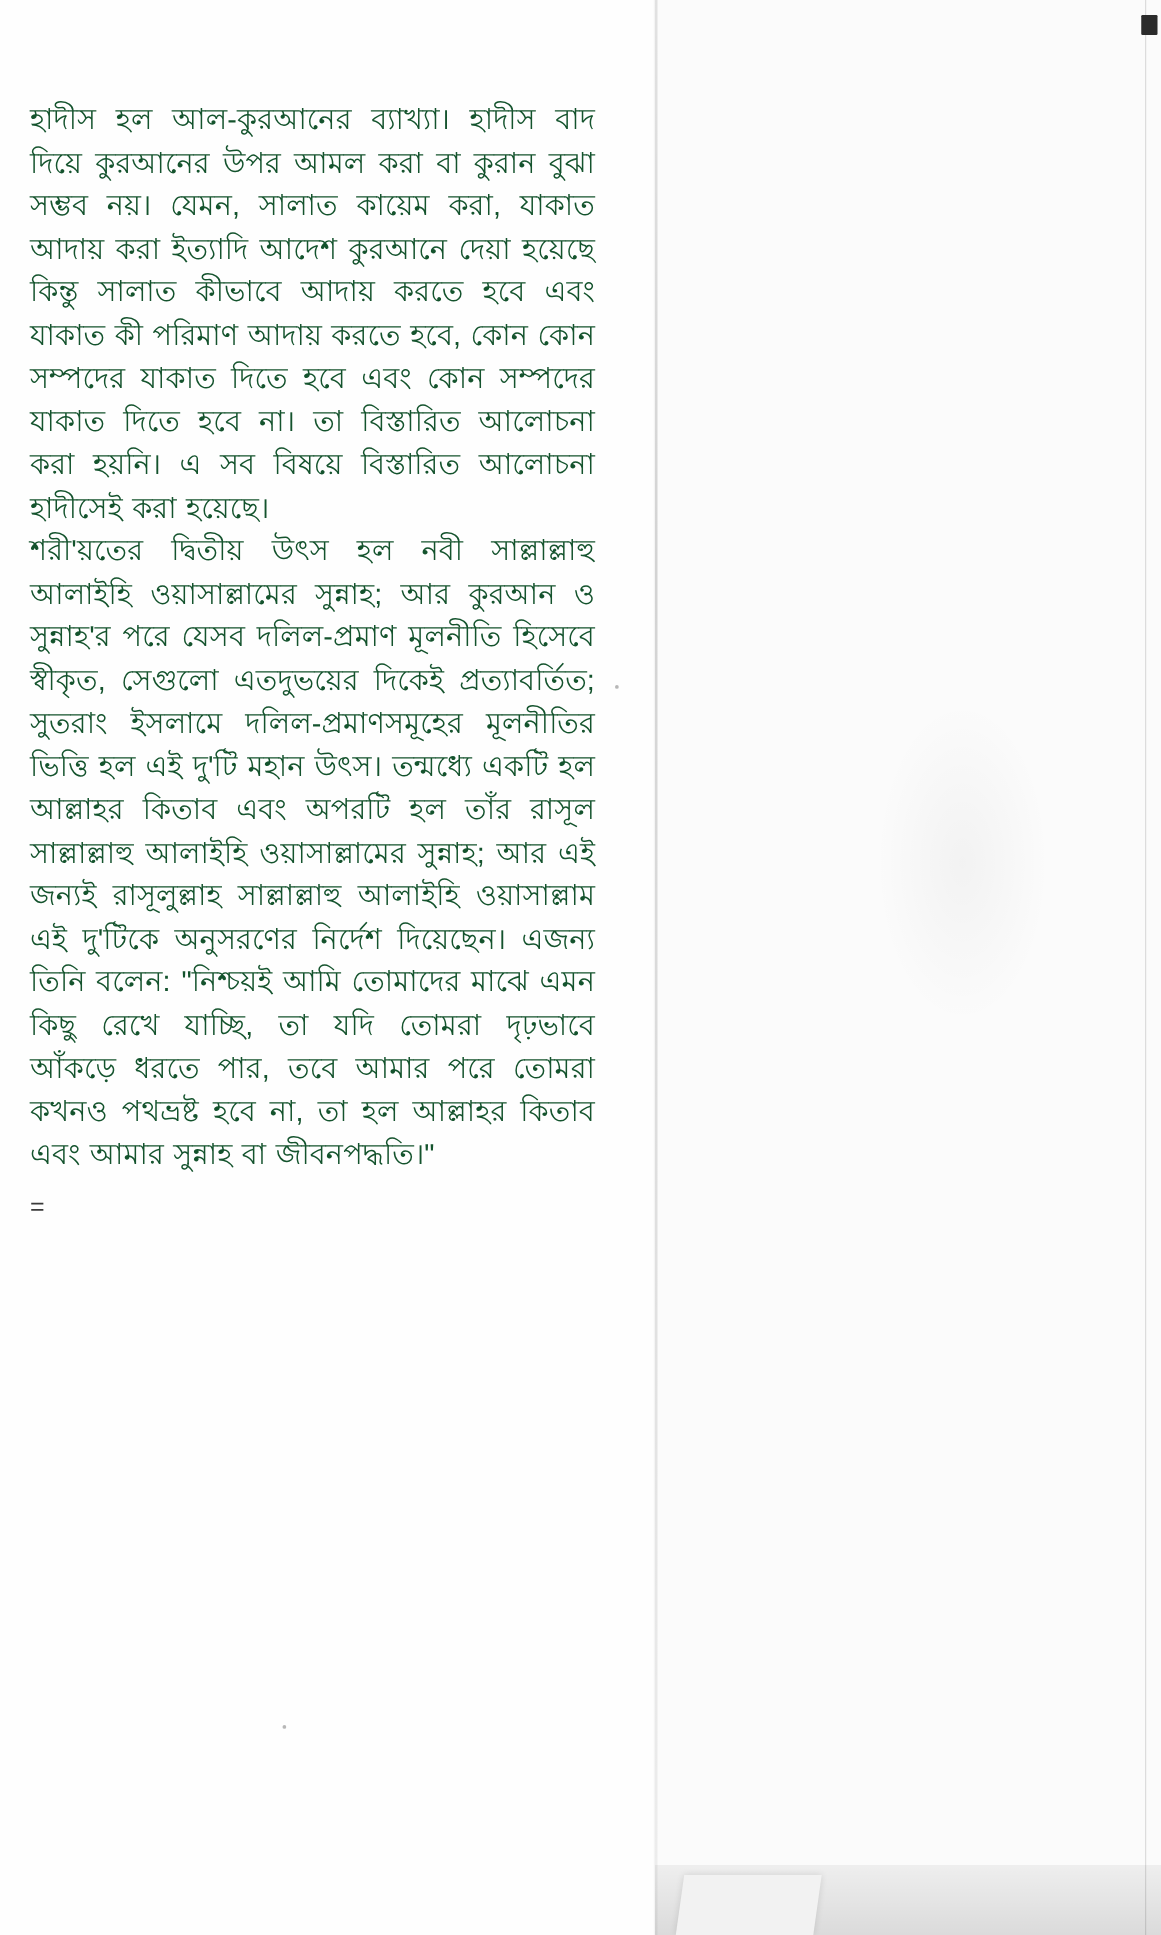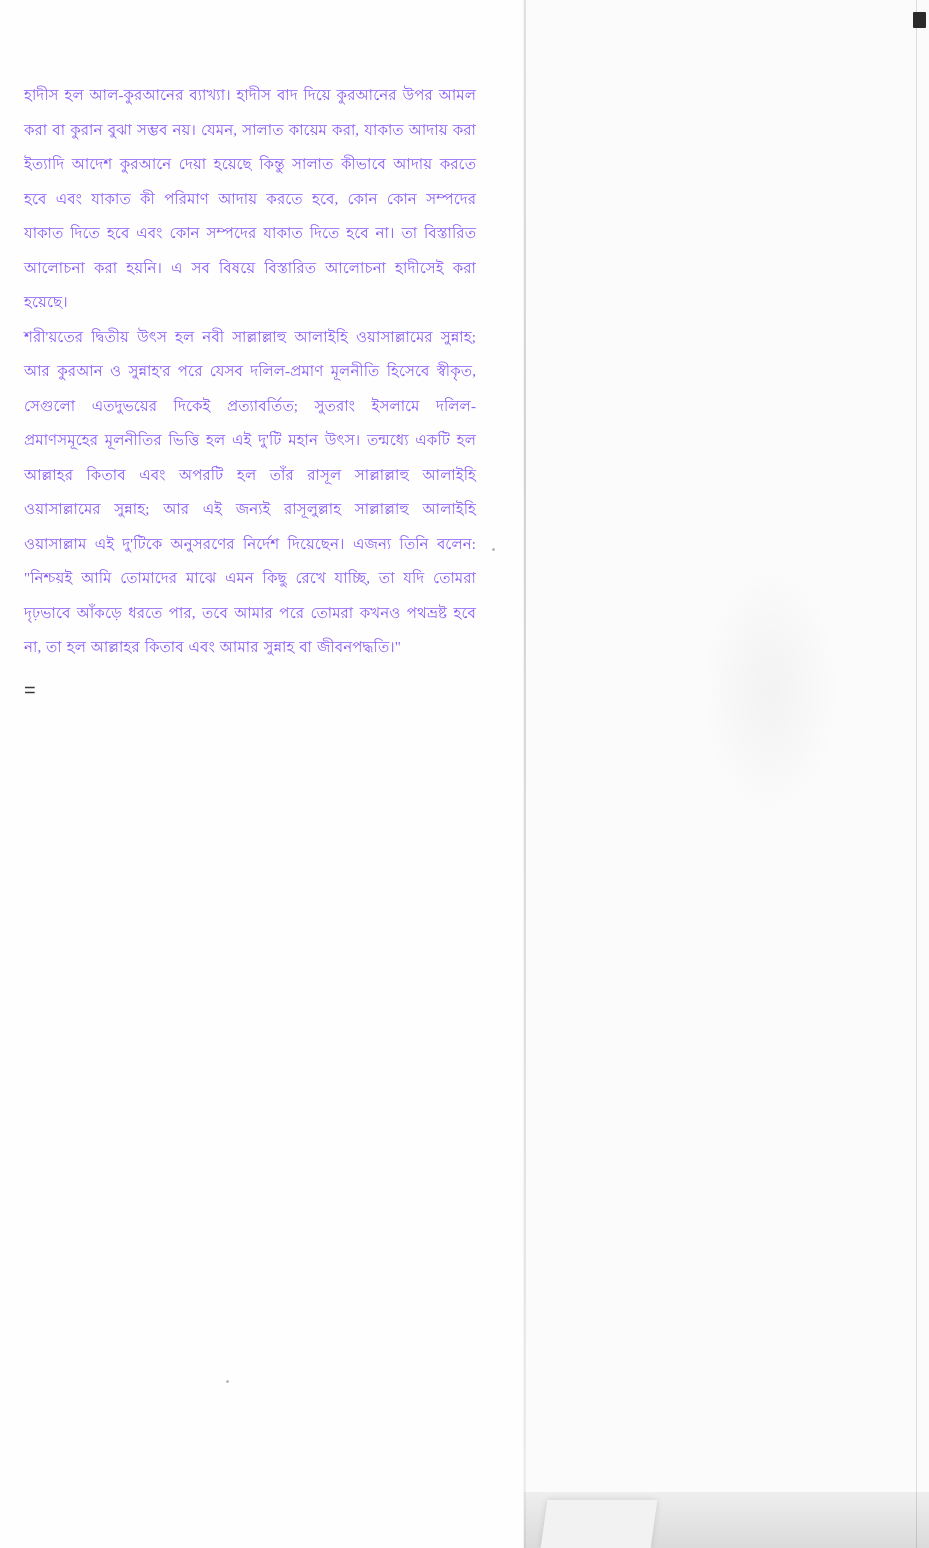--- a/index.html
+++ b/index.html
@@ -105,23 +105,23 @@
 
   
   .text-block {
     position: absolute;
     left: 24px;
     top: 78px;
     width: 452px;
   }
   .para {
     margin: 0 0 0 0;
-    color: #8b5cf6;
-    font-family: Liberation Serif, serif;
-    font-size: 15px;
+    color: #14532d;
+    font-family: Liberation Sans, sans-serif;
+    font-size: 23px;
     line-height: 34.5px;
     text-align: justify;
     text-justify: inter-word;
     letter-spacing: 0.1px;
     word-spacing: 1px;
   }
   .para + .para {
     margin-top: 0px;
   }
   .equals-mark {

